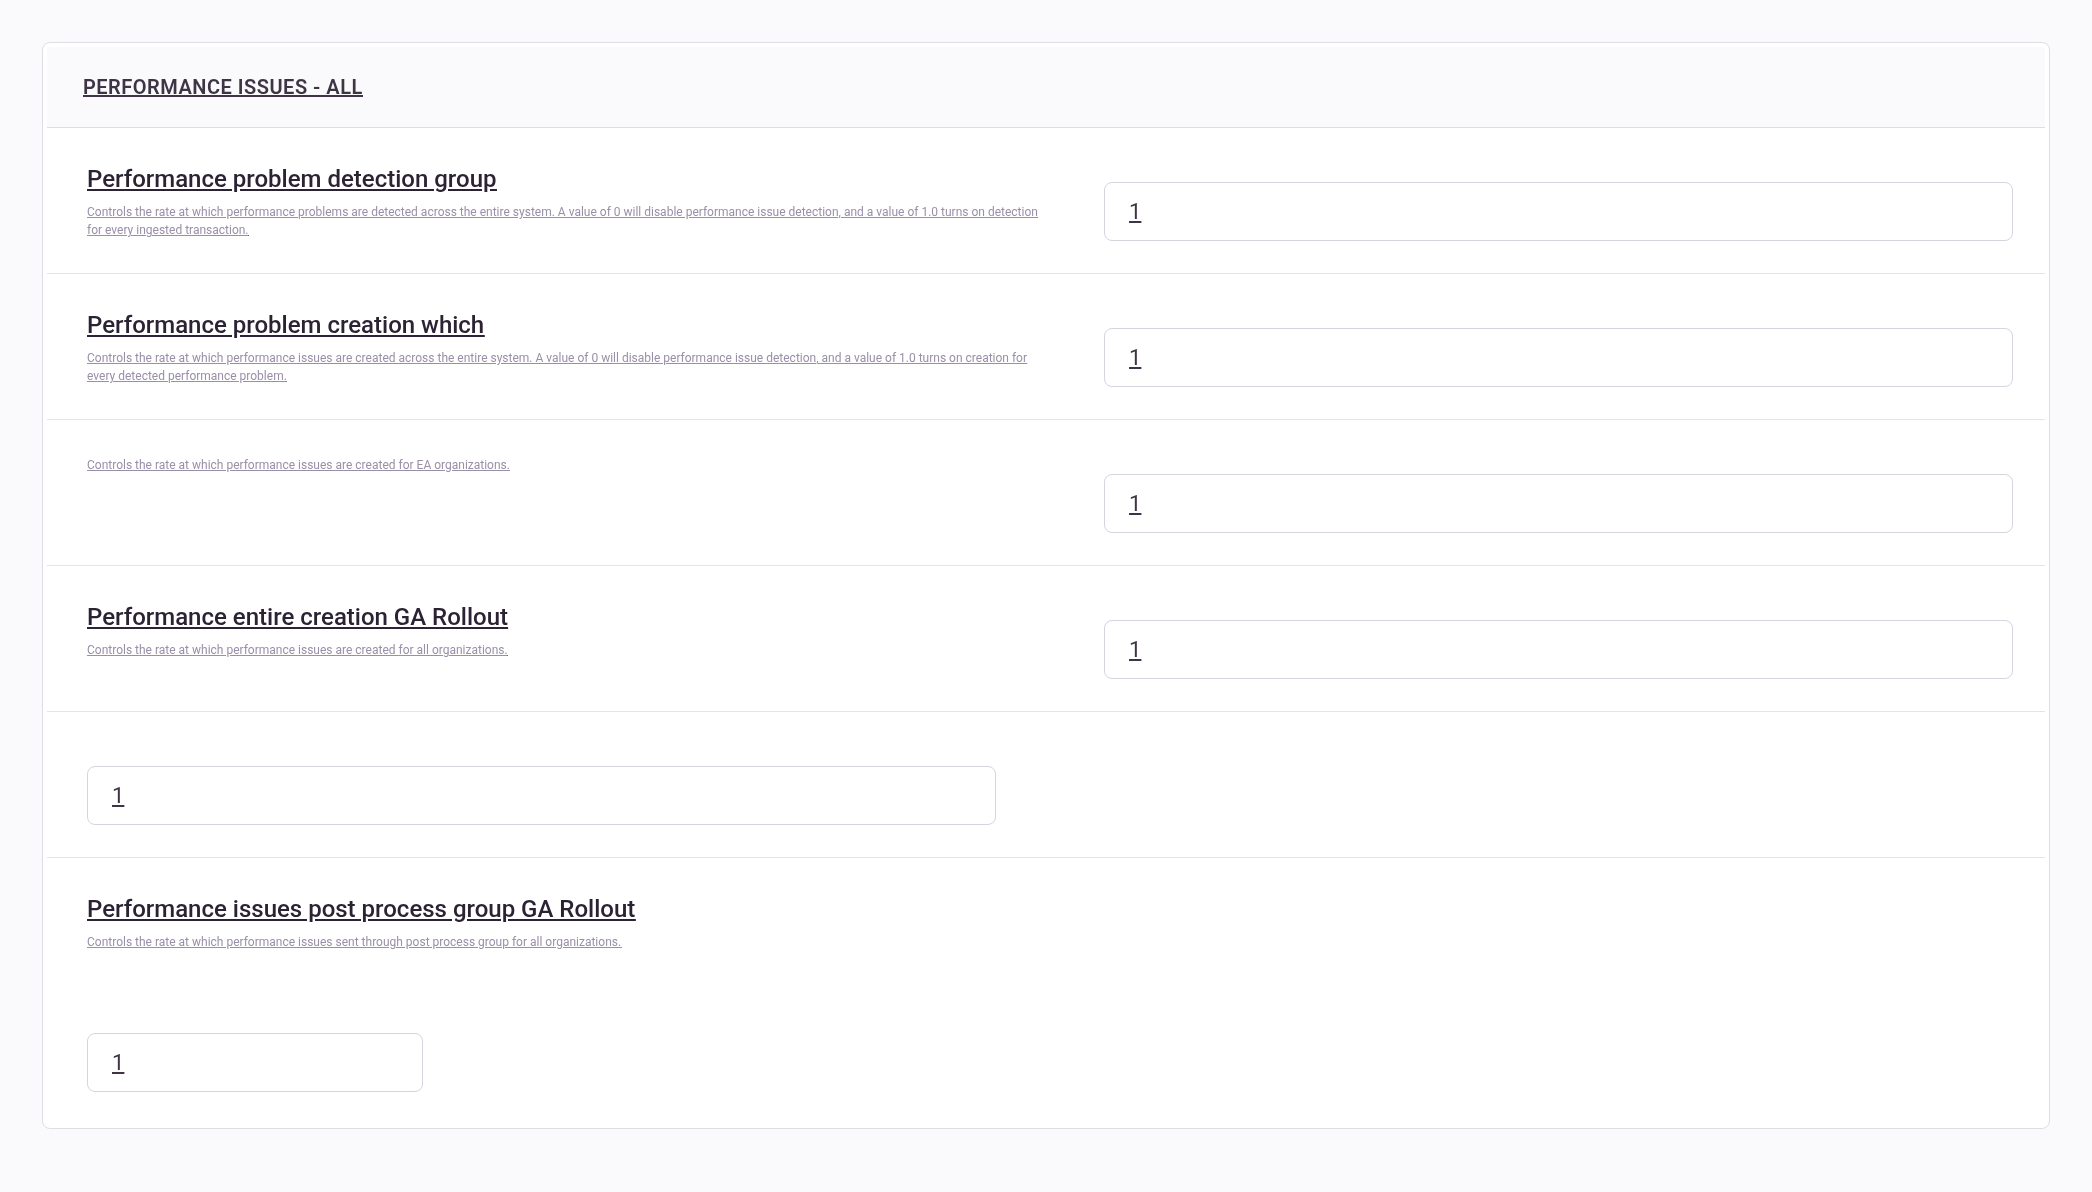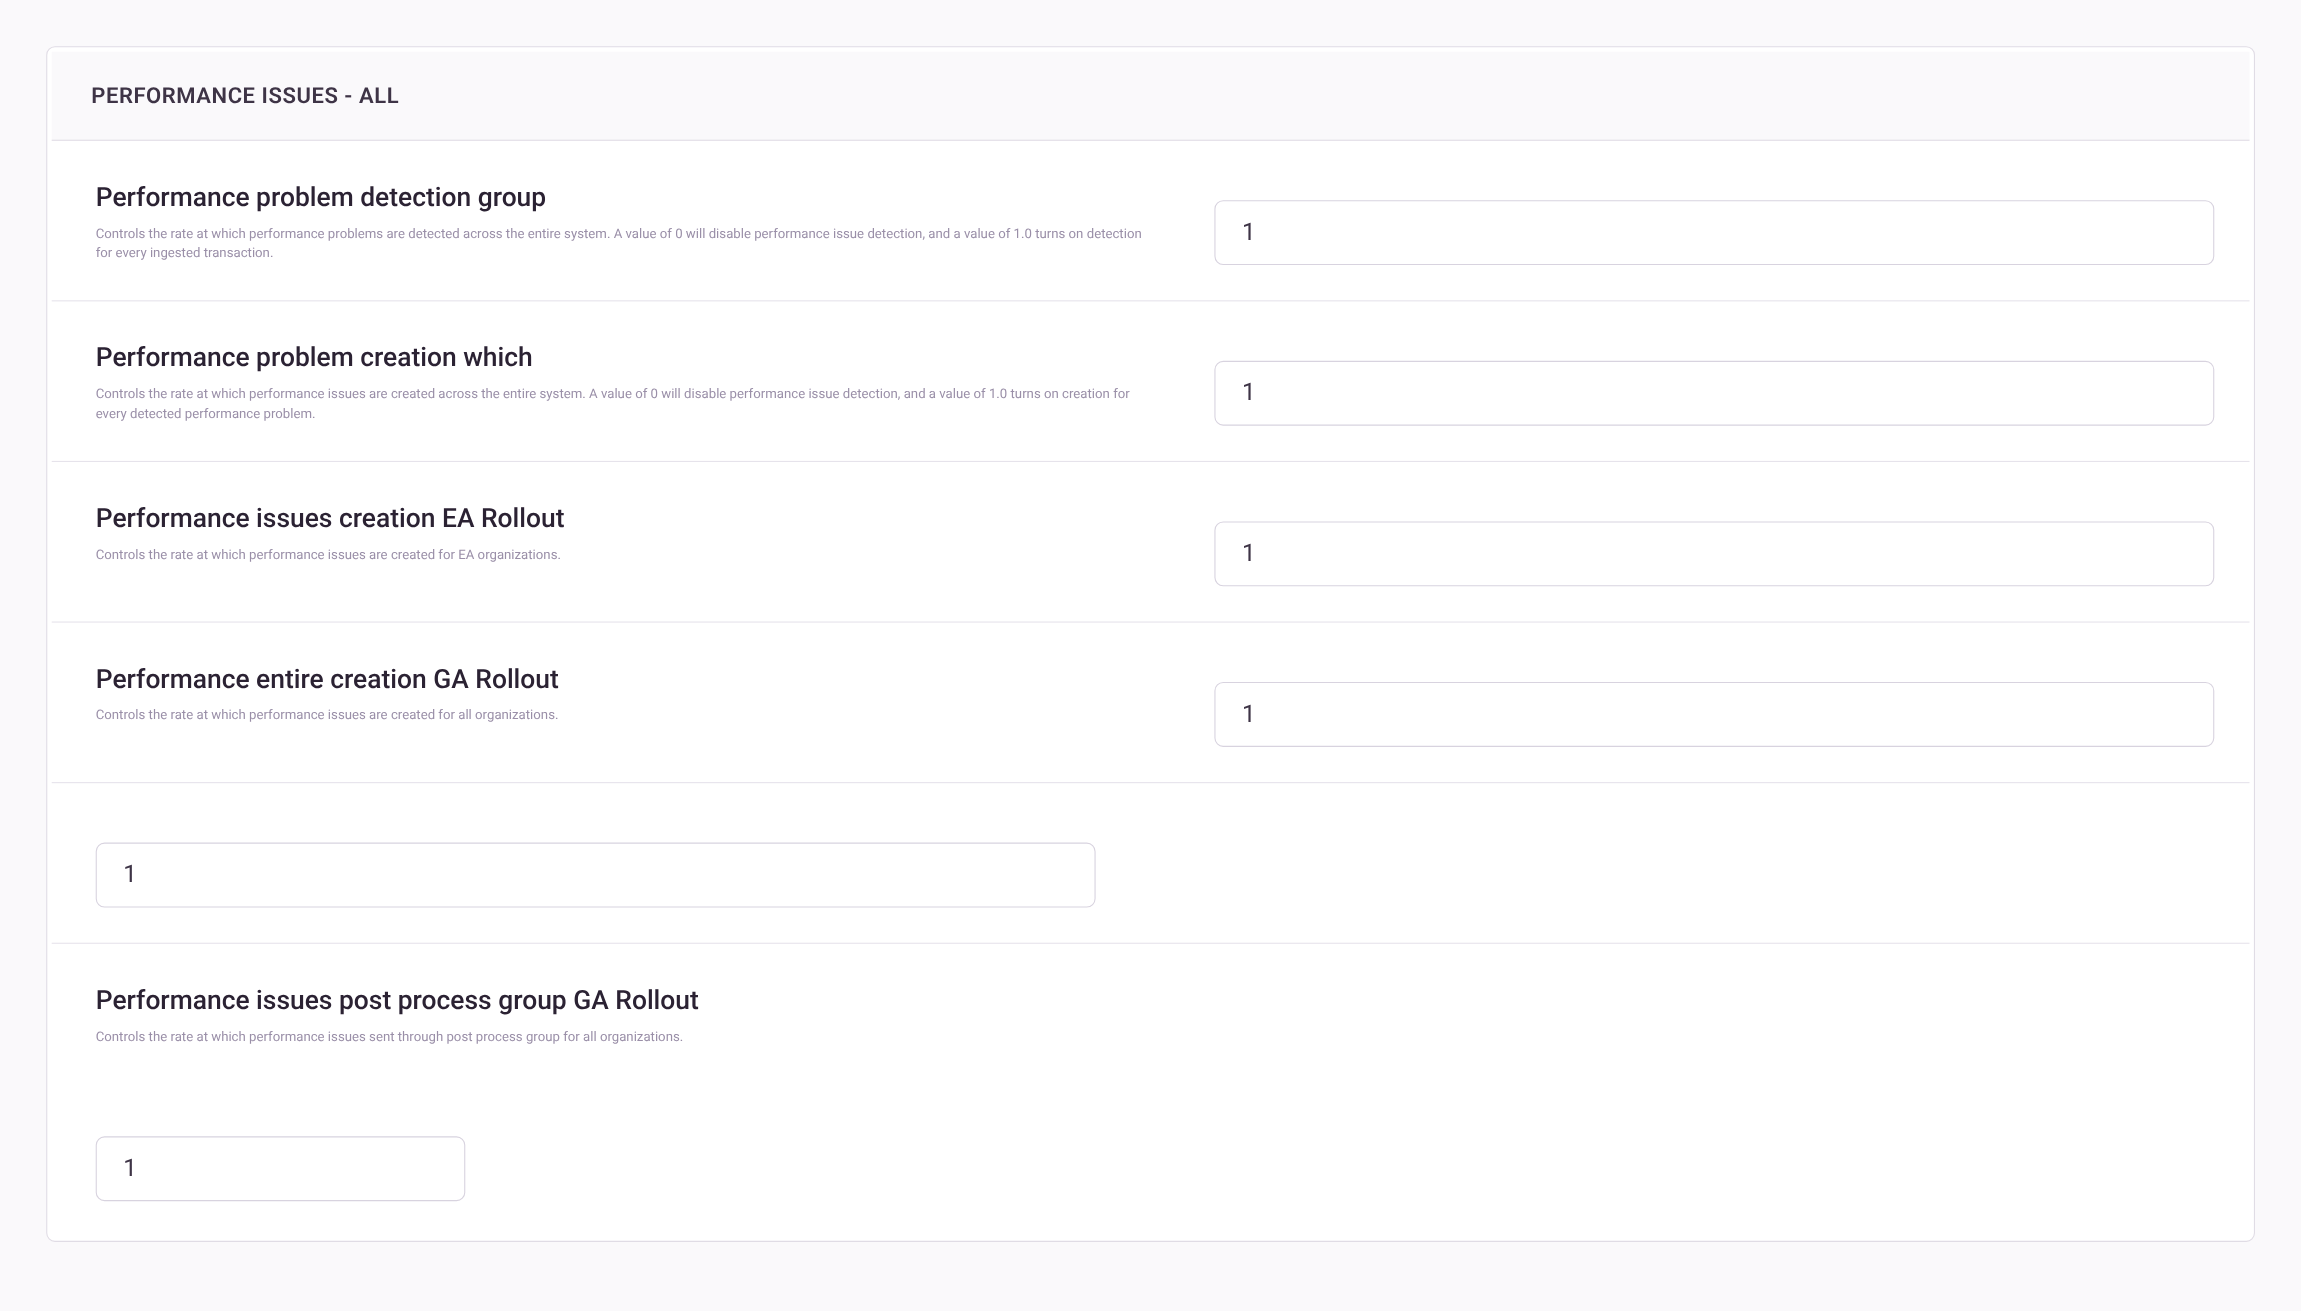--- a/index.html
+++ b/index.html
@@ -1,18 +1,19 @@
 <!DOCTYPE html>
 <html><head>
 <meta charset="utf-8">
 <style>
   * {
     box-sizing: border-box;
     margin: 4px;
     padding: 0;
+    text-decoration: underline;
   }
   body {
     font-family: -apple-system, BlinkMacSystemFont, "Segoe UI", Roboto, "Helvetica Neue", Arial, sans-serif;
     background: #faf9fb;
     padding: 30px;
     color: #2b2233;
   }
   .panel {
     background: #ffffff;
     border: 1px solid #e0dce5;
@@ -96,21 +97,20 @@
       <div class="setting-title">Performance problem creation which</div>
       <div class="setting-description">Controls the rate at which performance issues are created across the entire system. A value of 0 will disable performance issue detection, and a value of 1.0 turns on creation for every detected performance problem.</div>
     </div>
     <div class="setting-input-col">
       <input class="setting-input" type="text" value="1" style="">
     </div>
   </div>
 
   <div class="setting-row">
     <div class="setting-label-col">
-      <div class="setting-title">Performance issues creation EA Rollout</div>
       <div class="setting-description">Controls the rate at which performance issues are created for EA organizations.</div>
     </div>
     <div class="setting-input-col">
       <input class="setting-input" type="text" value="1" style="">
     </div>
   </div>
 
   <div class="setting-row">
     <div class="setting-label-col">
       <div class="setting-title">Performance entire creation GA Rollout</div>

